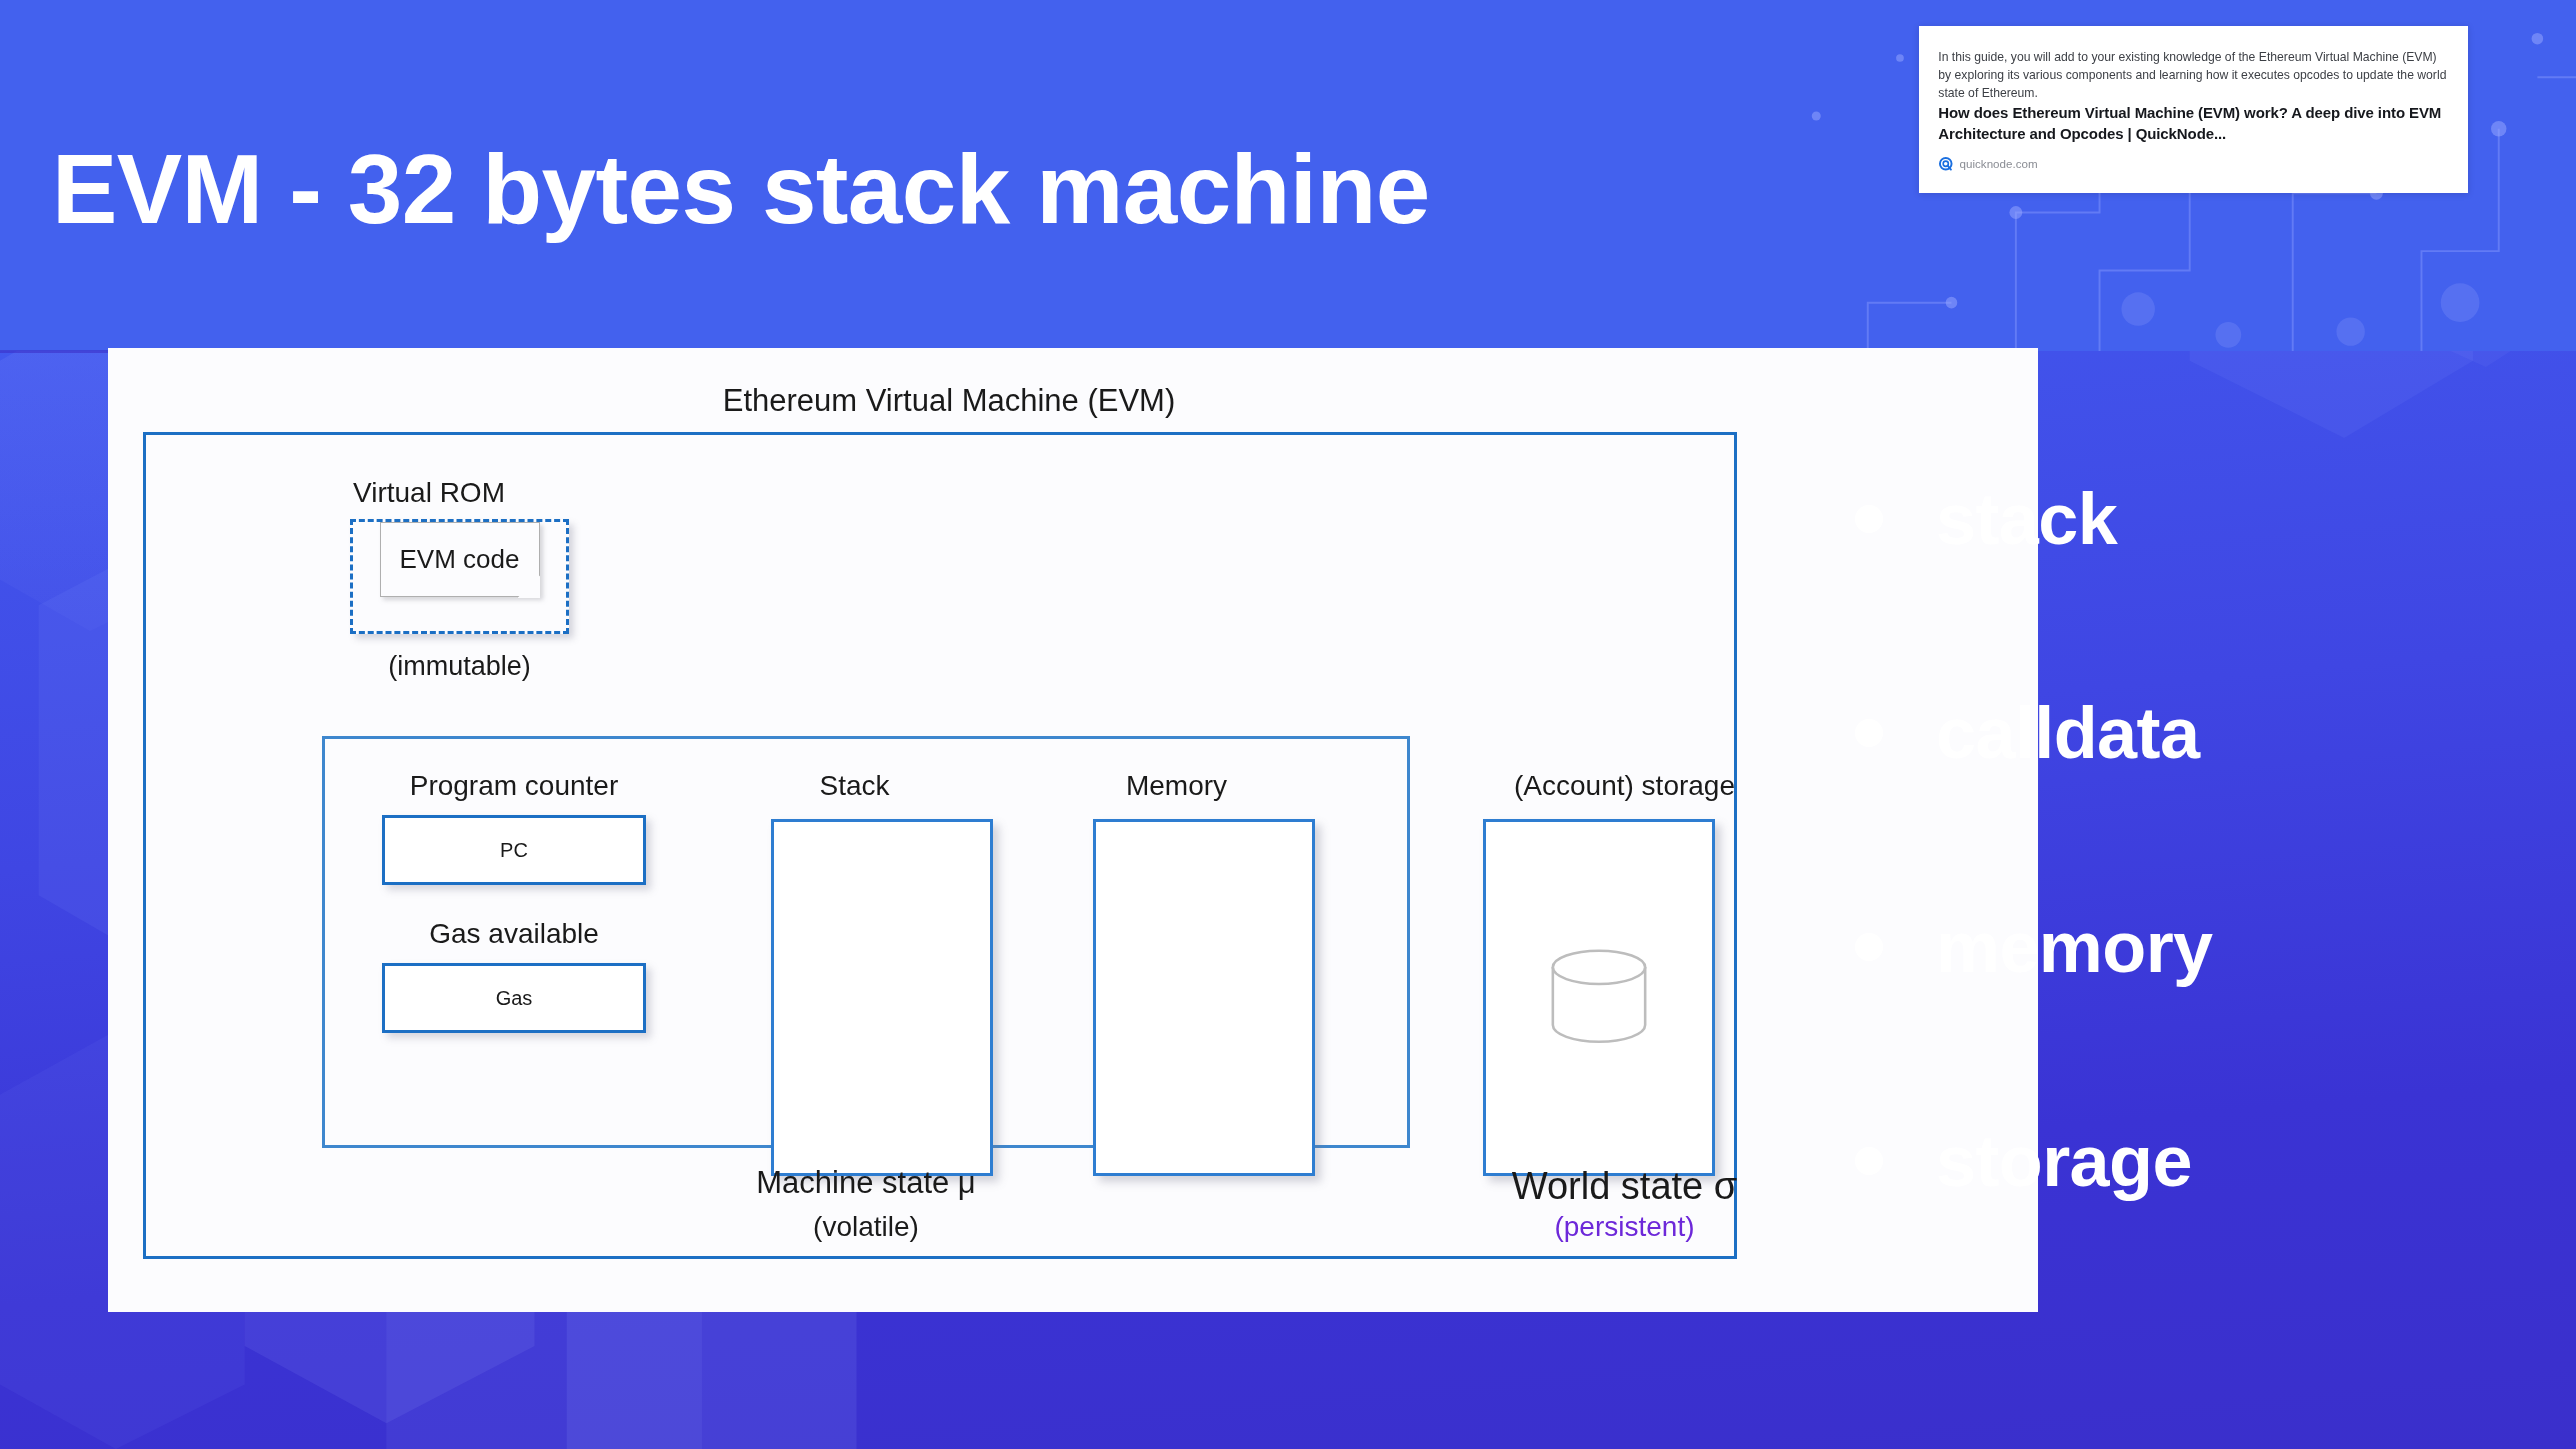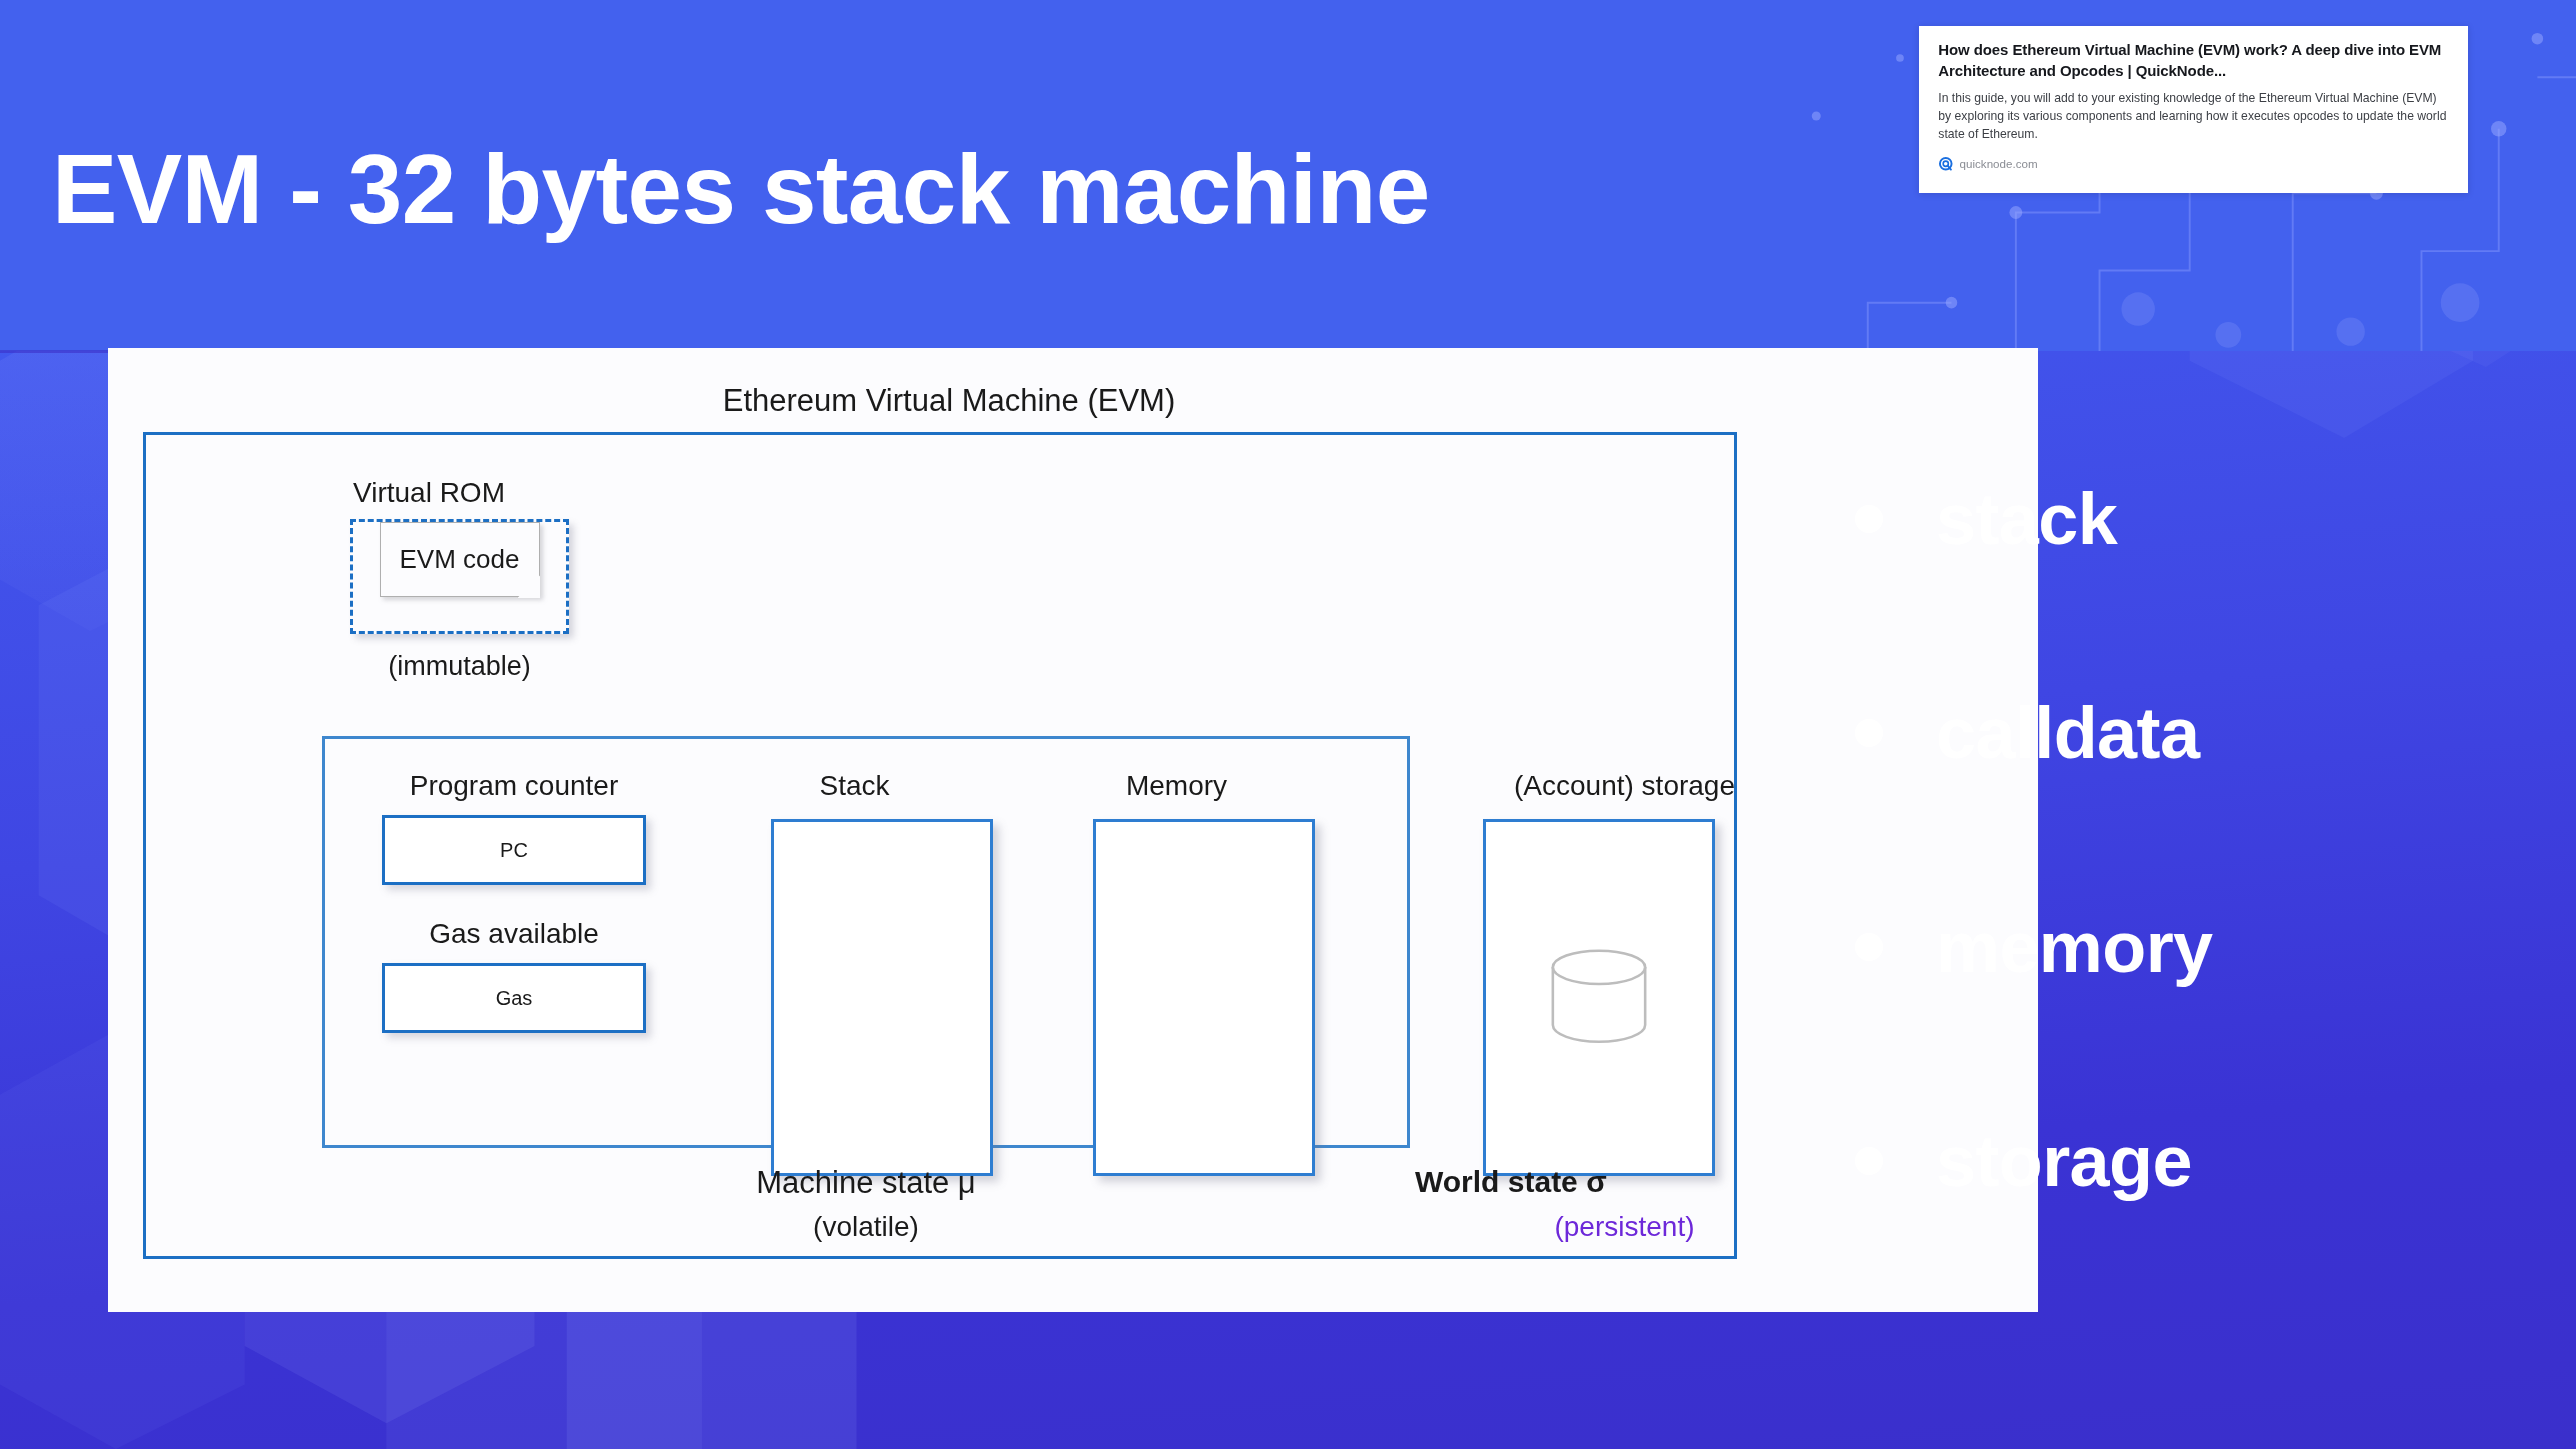--- a/index.html
+++ b/index.html
@@ -144,22 +144,22 @@
 
   #machine-state-caption{
     position:absolute; left:214px; top:817px; width:1088px; text-align:center;
     font-size:31px; color:#1A1A1A;
   }
   #machine-state-volatile{
     position:absolute; left:214px; top:863px; width:1088px; text-align:center;
     font-size:28px; color:#1A1A1A;
   }
   #world-state-caption{
-    position:absolute; left:1307px; top:817px; width:419px; 
-    font-size:30px; color:#1A1A1A;font-weight:bold;
+    position:absolute; left:1307px; top:817px; width:419px; text-align:center;
+    font-size:38px; color:#1A1A1A;
   }
   #world-state-persistent{
     position:absolute; left:1307px; top:863px; width:419px; text-align:center;
     font-size:28px; color:#6d28d9;
   }
 
   
   #bullet-list{
     position:absolute; left:1855px; top:412px; width:676px; z-index:6;
   }
@@ -226,22 +226,22 @@
       <circle cx="760" cy="520" r="20"></circle>
     <circle cx="1120" cy="470" r="30"></circle>
       <circle cx="950" cy="515" r="22"></circle>
     <circle cx="300" cy="250" r="14"></circle>
   </g>
 </svg>
 
 <h1 id="slide-title">EVM - 32 bytes stack machine</h1>
 
 <div id="link-card">
+  <div id="link-card-desc">In this guide, you will add to your existing knowledge of the Ethereum Virtual Machine (EVM) by exploring its various components and learning how it executes opcodes to update the world state of Ethereum.</div>
   <div id="link-card-title">How does Ethereum Virtual Machine (EVM) work? A deep dive into EVM Architecture and Opcodes | QuickNode...</div>
-  <div id="link-card-desc">In this guide, you will add to your existing knowledge of the Ethereum Virtual Machine (EVM) by exploring its various components and learning how it executes opcodes to update the world state of Ethereum.</div>
   <div id="link-card-source">
     <svg width="15.5" height="15.5" viewBox="0 0 24 24">
       <circle cx="12" cy="12" r="9" fill="none" stroke="#1A6FE0" stroke-width="3"></circle>
       <circle cx="12" cy="12" r="4" fill="none" stroke="#1A6FE0" stroke-width="2.5"></circle>
       <path d="M15 15 L20 21" stroke="#1A6FE0" stroke-width="3" stroke-linecap="round"></path>
     </svg>
     <span id="link-card-domain">quicknode.com</span>
   </div>
 </div>
 

